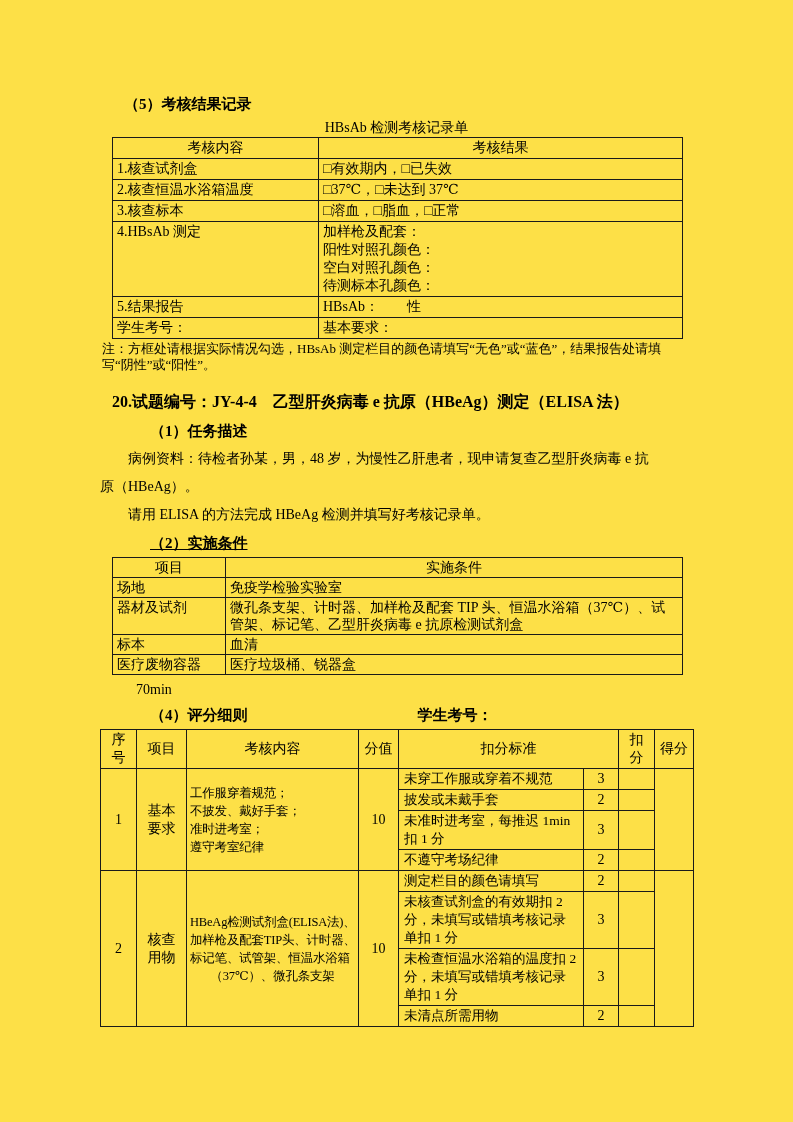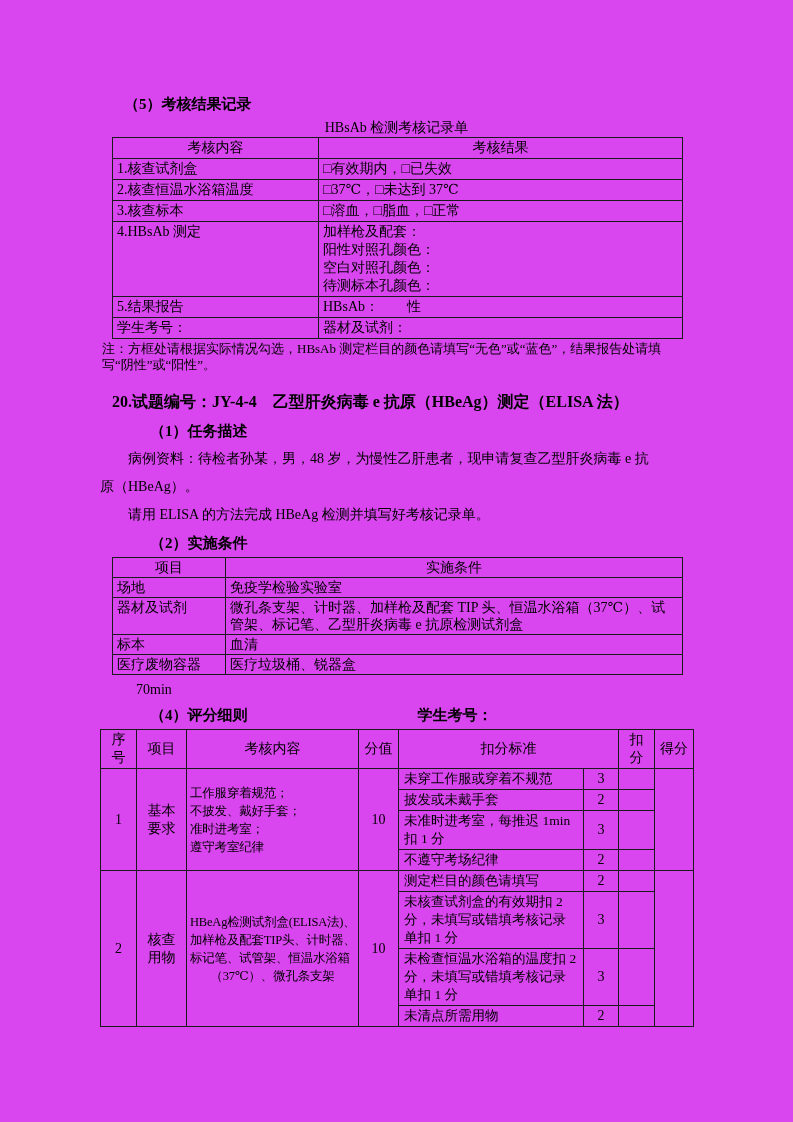--- a/index.html
+++ b/index.html
@@ -1,21 +1,21 @@
 <!DOCTYPE html>
 <html><head>
 <meta charset="utf-8">
 <style>
   * { box-sizing: border-box; margin: 0; padding: 0; }
   html,body { background:#ffffff; }
   .page {
     position: relative;
     width: 793px;
     height: 1122px;
-    background: #d946ef;
+    background: #fde047;
     font-family: "Liberation Serif", "DejaVu Serif", serif;
     color: #000;
     overflow: hidden;
     margin: 0 auto;
   }
   .content {
     position: absolute;
     left: 100px;
     top: 94px;
     width: 593px;
@@ -26,21 +26,21 @@
   table { border-collapse: collapse; table-layout: fixed; font-size: 14px; }
   td { border: 1px solid #1a1a1a; padding: 1px 4px; line-height: 18px; vertical-align: middle; overflow: hidden; }
   .th { text-align: center; }
   .t1 { margin-left: 12px; width: 570px; }
   .t1 .val div { line-height: 18px; }
   .t2 { margin-left: 12px; width: 570px; margin-top: 4px; }
   .t2 td { line-height: 17px; }
   .note { font-size: 13px; line-height: 16px; margin-top: 2px; margin-left: 2px; }
   .q20 { font-size: 16px; line-height: 22px; margin-top: 18px; margin-left: 12px; }
   .sub { margin-left: 50px; margin-top: 8px; }
-  .sub-tight { margin-top: 4px; }
+  .sub-tight { margin-top: 4px; text-decoration: underline; }
   .para { font-size: 14px; line-height: 28px; }
   .para-first { margin-top: 4px; }
   .indent { text-indent: 2em; }
   .duration { font-size: 14px; margin-left: 36px; margin-top: 6px; line-height: 18px; }
   .h4row { display: flex; margin-top: 6px; }
   .h4row .left { margin-left: 50px; }
   .h4row .student { margin-left: 170px; }
   .t3 { width: 593px; margin-top: 4px; }
   .t3 td.c { text-align: center; }
   .t3 .content-cell { font-size: 12.5px; letter-spacing: -0.2px; padding: 1px 3px; }
@@ -95,21 +95,21 @@
           <div>空白对照孔颜色：</div>
           <div>待测标本孔颜色：</div>
         </td>
       </tr>
       <tr>
         <td>5.结果报告</td>
         <td>HBsAb：　　性</td>
       </tr>
       <tr>
         <td>学生考号：</td>
-        <td>器材及试剂：</td>
+        <td>基本要求：</td>
       </tr>
     </tbody>
       </table>
 
     <div class="note">注：方框处请根据实际情况勾选，HBsAb 测定栏目的颜色请填写“无色”或“蓝色”，结果报告处请填写“阴性”或“阳性”。</div>
 
     <div class="h-bold q20">20.试题编号：JY-4-4　乙型肝炎病毒 e 抗原（HBeAg）测定（ELISA 法）</div>
 
     <div class="h-bold sub">（1）任务描述</div>
     <div class="para para-first indent">病例资料：待检者孙某，男，48 岁，为慢性乙肝患者，现申请复查乙型肝炎病毒 e 抗</div>

